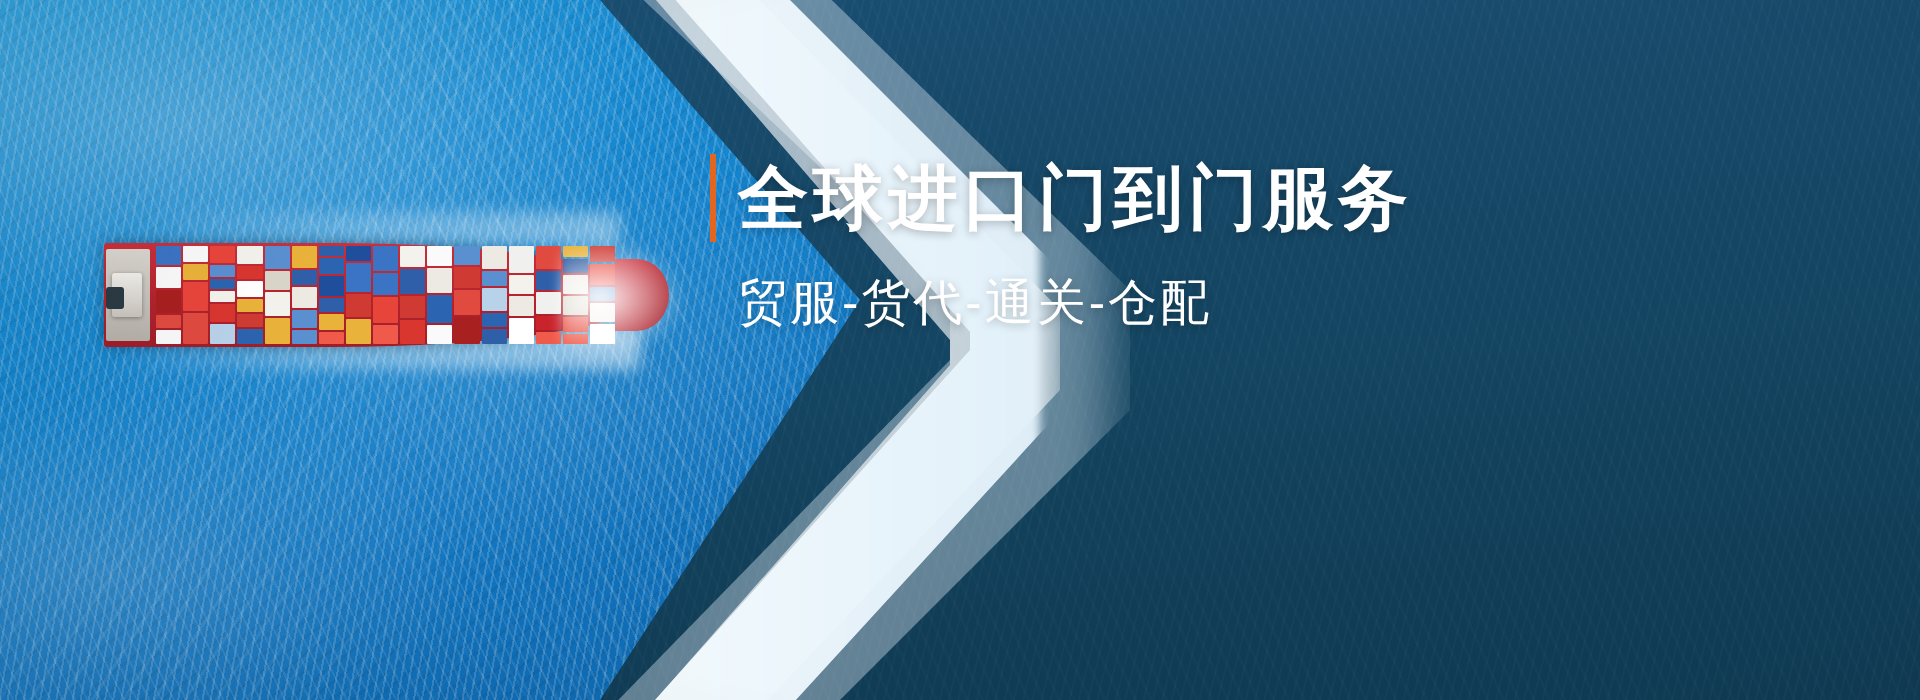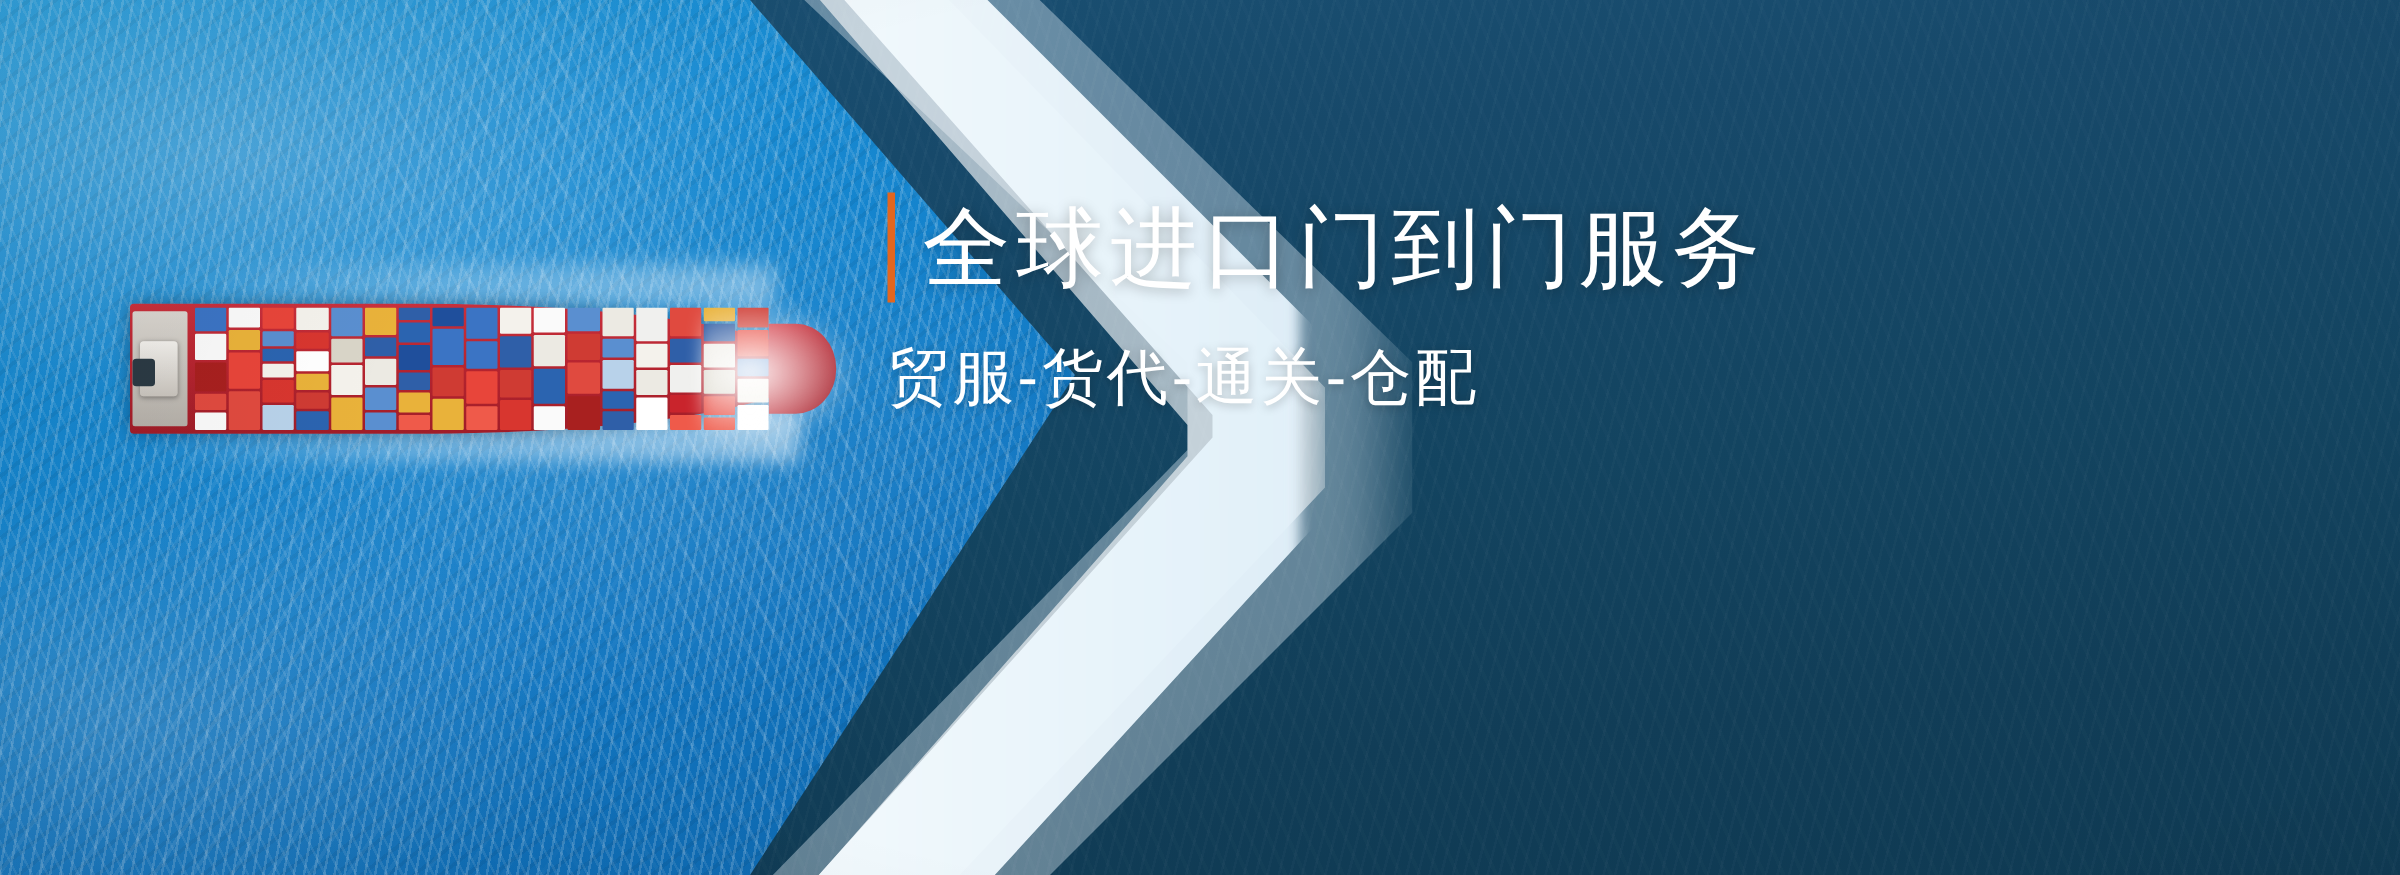--- a/index.html
+++ b/index.html
@@ -216,28 +216,29 @@
     height:96px;
   }
   .accent-bar{
     width:6px; height:88px;
     background:#e2661f;
     margin-right:22px;
     flex:0 0 auto;
   }
   .headline{
     font-size:70px;
-    font-weight:normal;
+    font-weight:bold;
     letter-spacing:5px;
     line-height:1;
     white-space:nowrap;
     text-shadow:0 2px 10px rgba(0,0,0,.28);
   }
   .subhead{
     margin-top:32px;
+    margin-left:28px;
     font-size:49px;
     font-weight:normal;
     letter-spacing:3px;
     line-height:1;
     white-space:nowrap;
     color:#ffffff;
     text-shadow:0 2px 8px rgba(0,0,0,.25);
   }
   .body{
     margin-top:28px;

